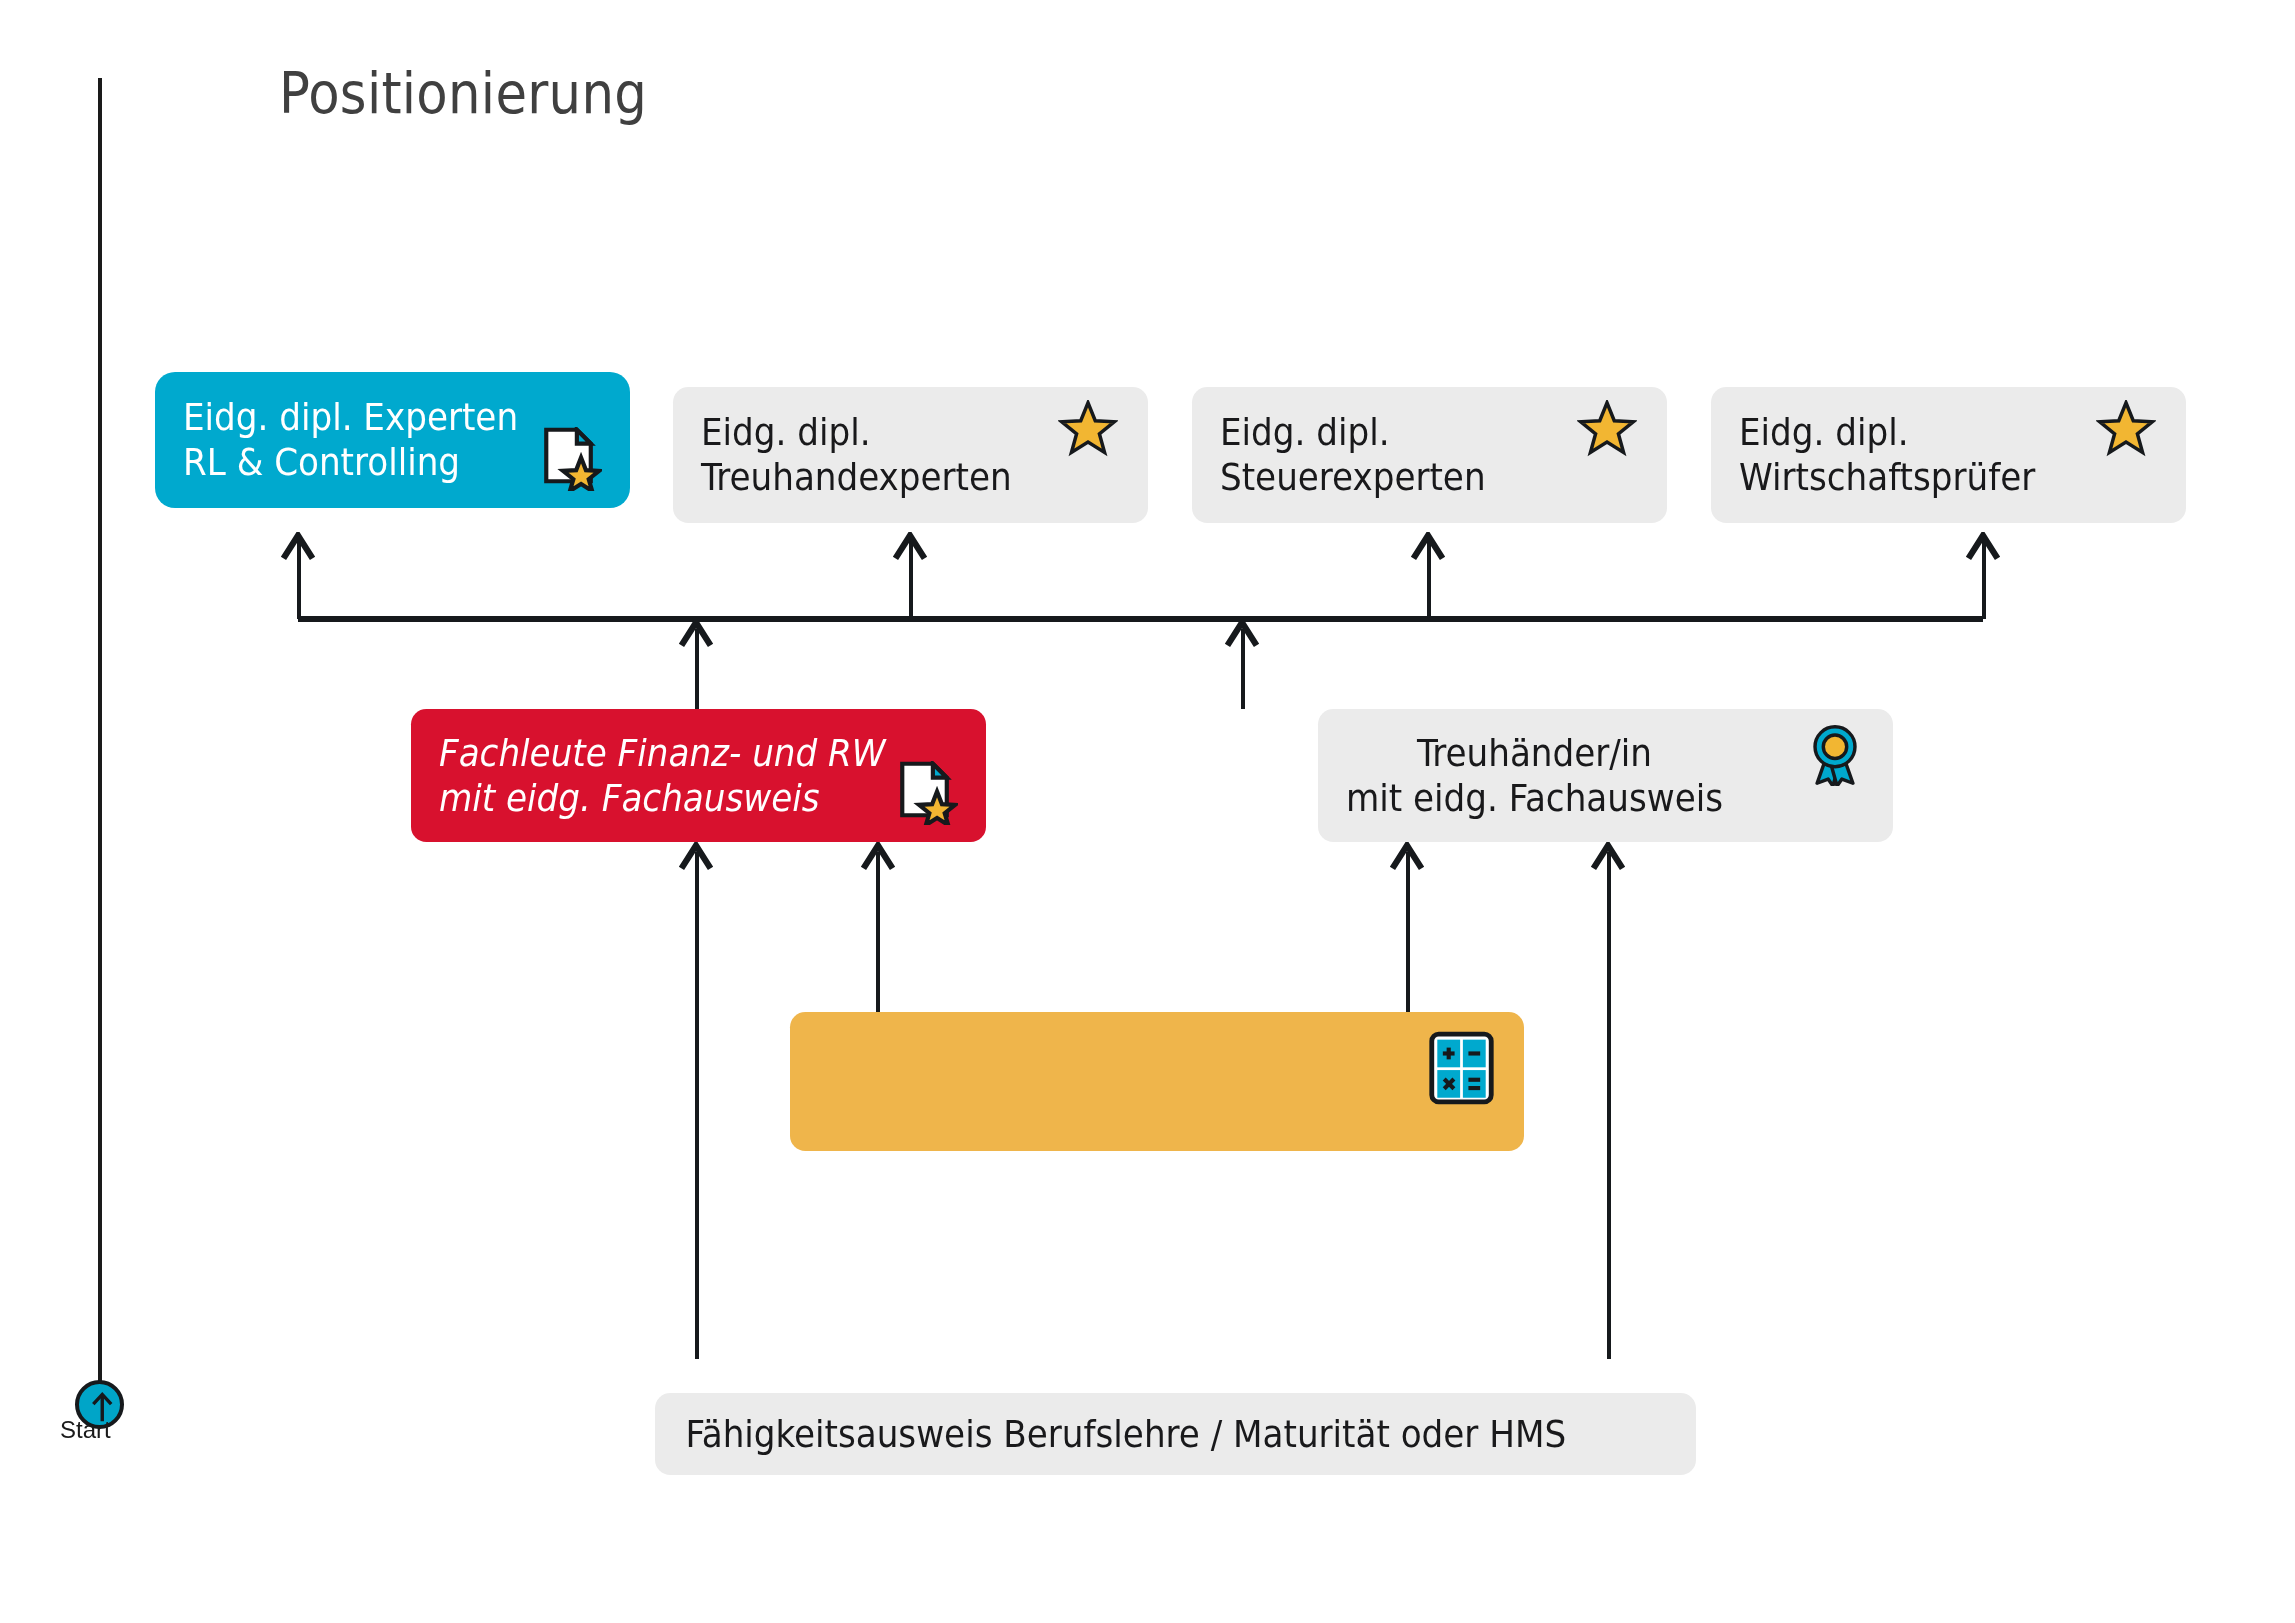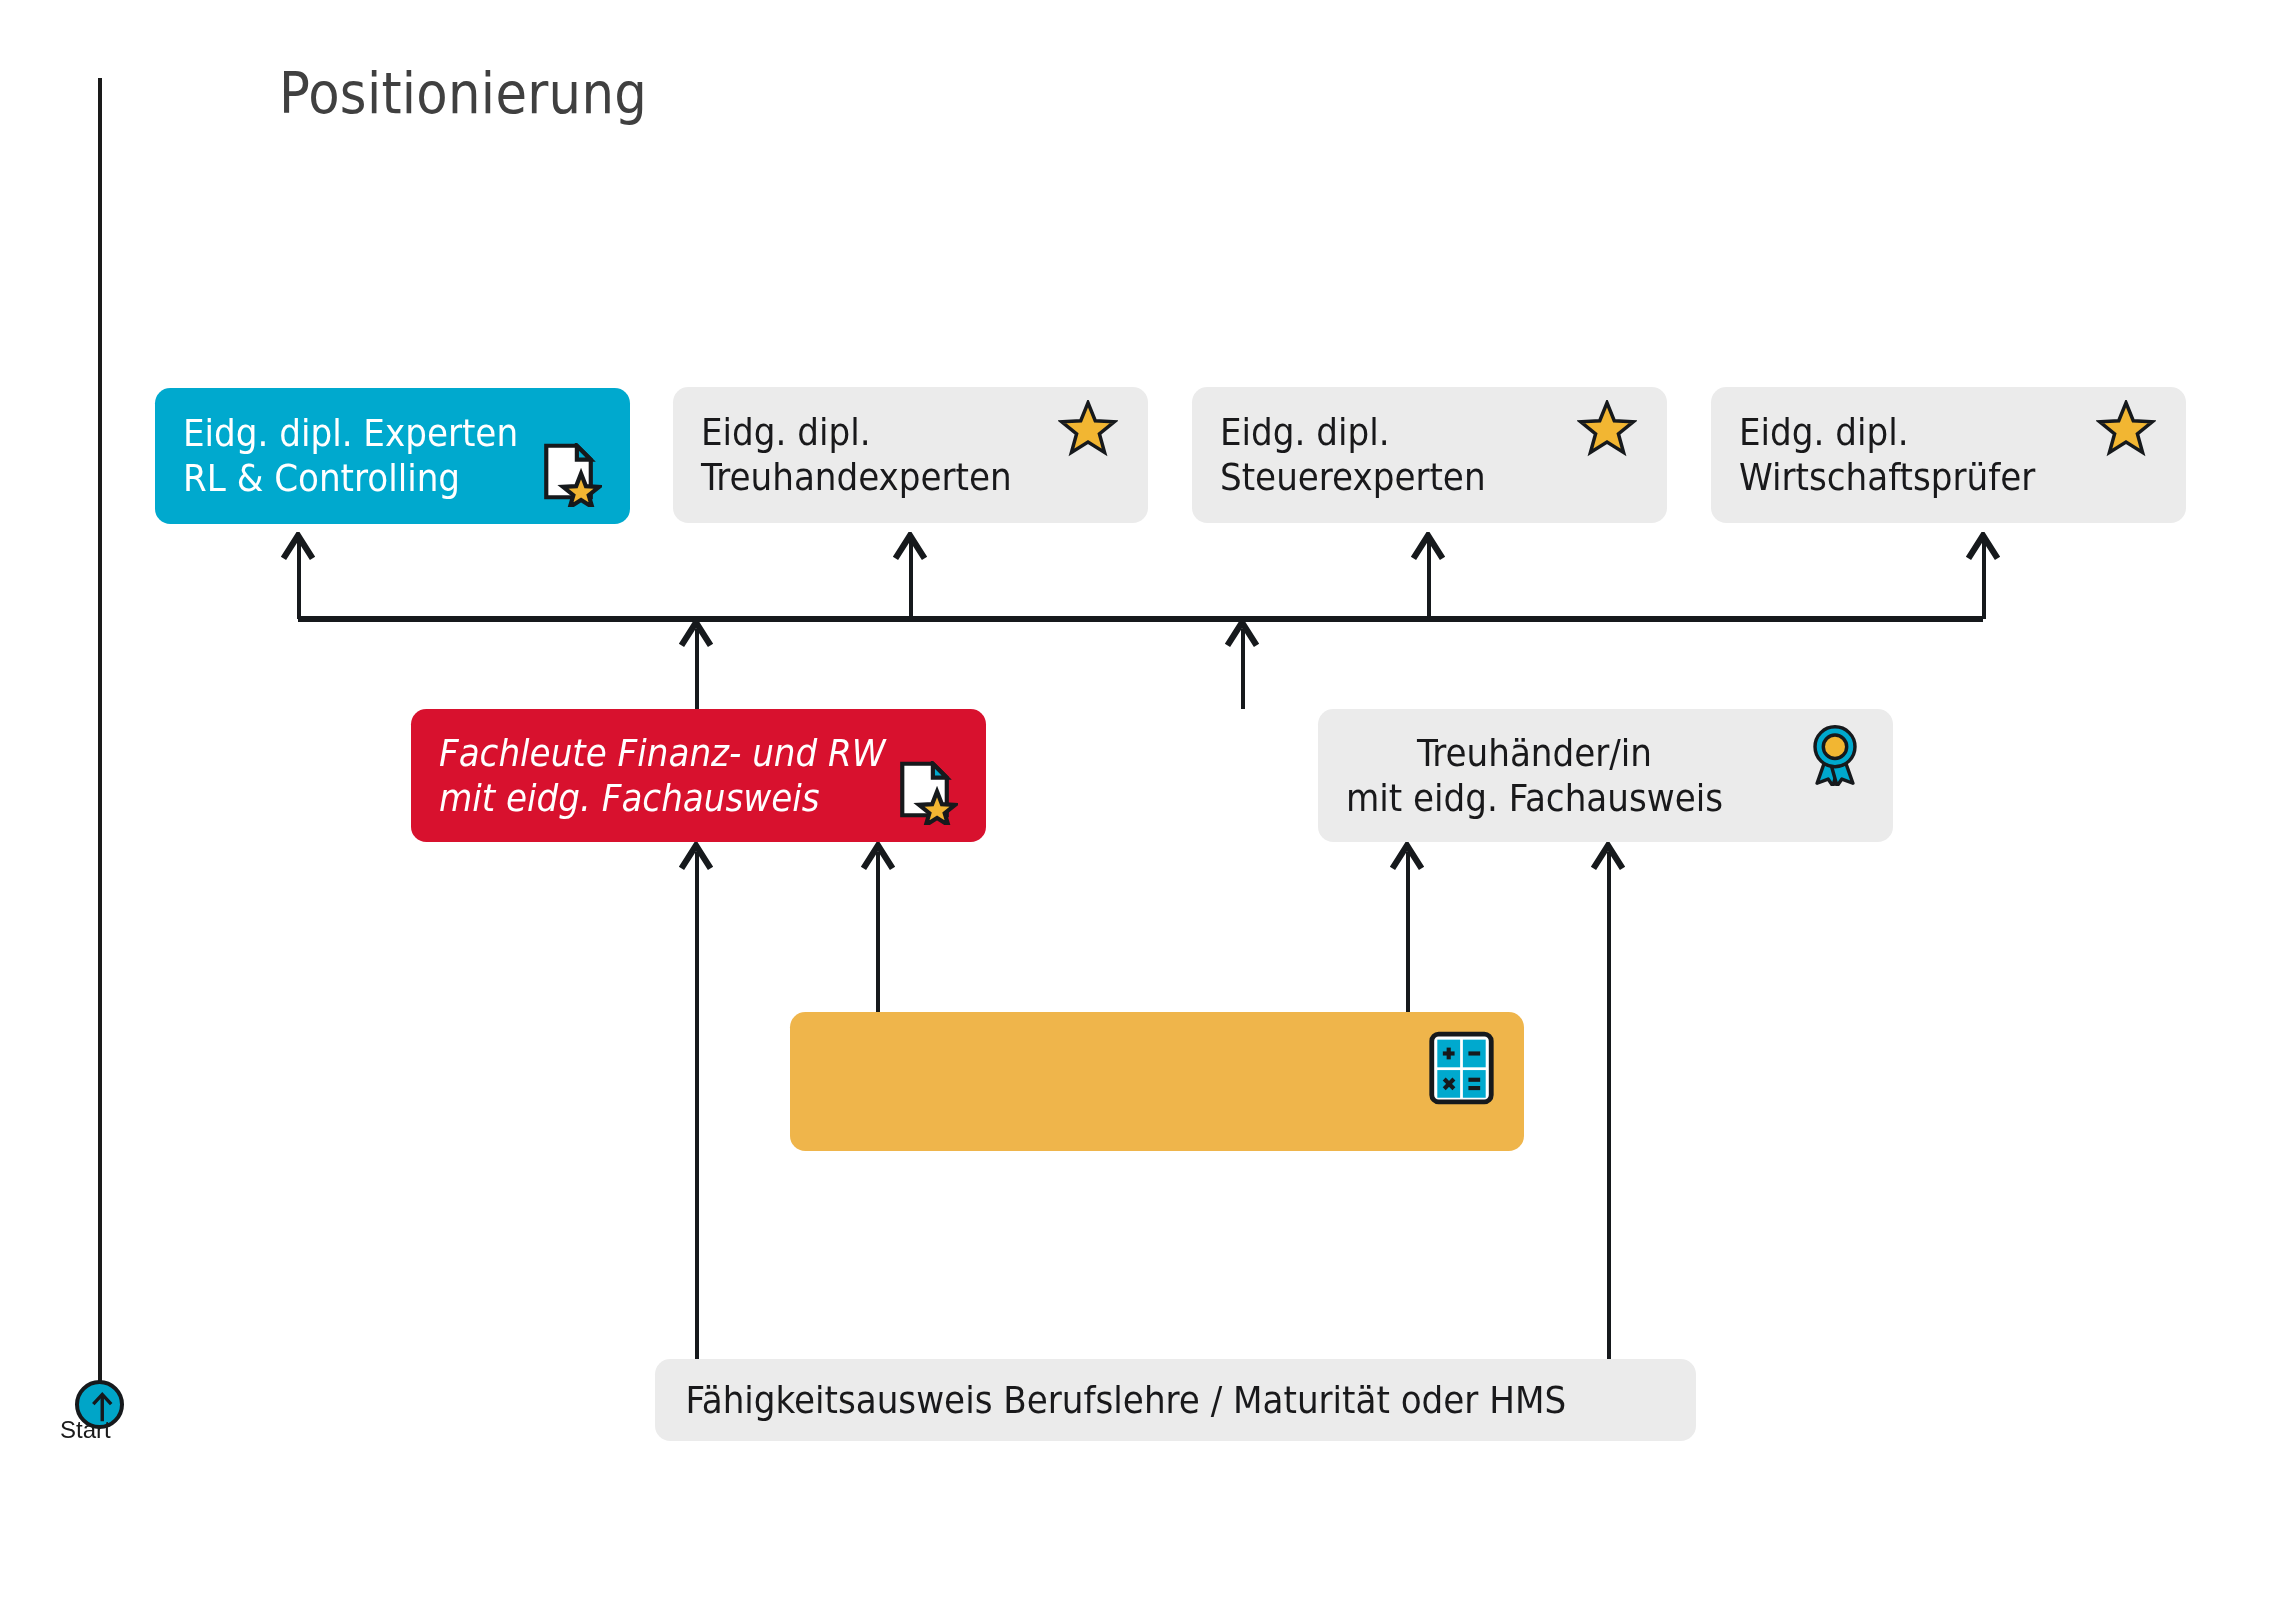--- a/index.html
+++ b/index.html
@@ -95,21 +95,21 @@
       <div class="vline" style="left: 1406px; top: 852px; height: 160px;"></div>
       <div class="arrowhead" style="left: 1389px; top: 842px;"><svg width="36" height="30.5" viewBox="0 0 52 44">
           <polyline points="5,38 26,5 47,38" fill="none" stroke="#16191c" stroke-width="9" stroke-linejoin="miter"></polyline>
         </svg></div>
       <div class="vline" style="left: 1607px; top: 852px; height: 507px;"></div>
       <div class="arrowhead" style="left: 1590px; top: 842px;"><svg width="36" height="30.5" viewBox="0 0 52 44">
           <polyline points="5,38 26,5 47,38" fill="none" stroke="#16191c" stroke-width="9" stroke-linejoin="miter"></polyline>
         </svg></div>
     </div>
   <div id="nodes-layer">
-      <div class="node cyan" style="left: 155px; top: 388px; width: 475px; height: 136px;">
+      <div class="node cyan" style="left: 155px; top: 372px; width: 475px; height: 136px; border-radius: 20px;">
         <span class="txt" style="margin-left: 28px;">Eidg. dipl. Experten
 RL &amp; Controlling</span>
         <span class="ico" style="right: 28px; bottom: 15.3px;"><svg width="60" height="64" viewBox="0 0 86 92">
       <path d="M6 4 H50 L70 24 V78 H6 Z" fill="#ffffff" stroke="#16191c" stroke-width="6" stroke-linejoin="miter"></path>
       <path d="M50 4 L70 24 H50 Z" fill="#00a9ce" stroke="#16191c" stroke-width="6" stroke-linejoin="miter"></path>
       <polygon points="56,44 63,62 82,63 67,75 72,92 56,82 40,92 45,75 30,63 49,62" fill="#f2b632" stroke="#16191c" stroke-width="6" stroke-linejoin="miter"></polygon>
           </svg></span>
       </div>
       <div class="node gray" style="left: 673px; top: 387px; width: 475px; height: 136px;">
         <span class="txt" style="margin-left: 28px;">Eidg. dipl.
@@ -162,19 +162,19 @@
         <line x1="20" y1="32" x2="37" y2="32"></line>
               <line x1="28.5" y1="23.5" x2="28.5" y2="40.5"></line>
         <line x1="57" y1="32" x2="74" y2="32"></line>
         <line x1="22" y1="69" x2="36" y2="83"></line>
               <line x1="36" y1="69" x2="22" y2="83"></line>
         <line x1="57" y1="70" x2="74" y2="70"></line>
               <line x1="57" y1="82" x2="74" y2="82"></line>
       </g>
           </svg></span>
       </div>
-      <div class="node gray" style="left: 655px; top: 1359px; width: 1041px; height: 82px;">
+      <div class="node gray" style="left: 655px; top: 1393px; width: 1041px; height: 82px;">
         <span class="txt" style="margin-left: 30.5px; font-size: 38px;">Fähigkeitsausweis Berufslehre / Maturität oder HMS</span>
       </div>
     </div>
 
 </div>
 
 
 </body></html>

